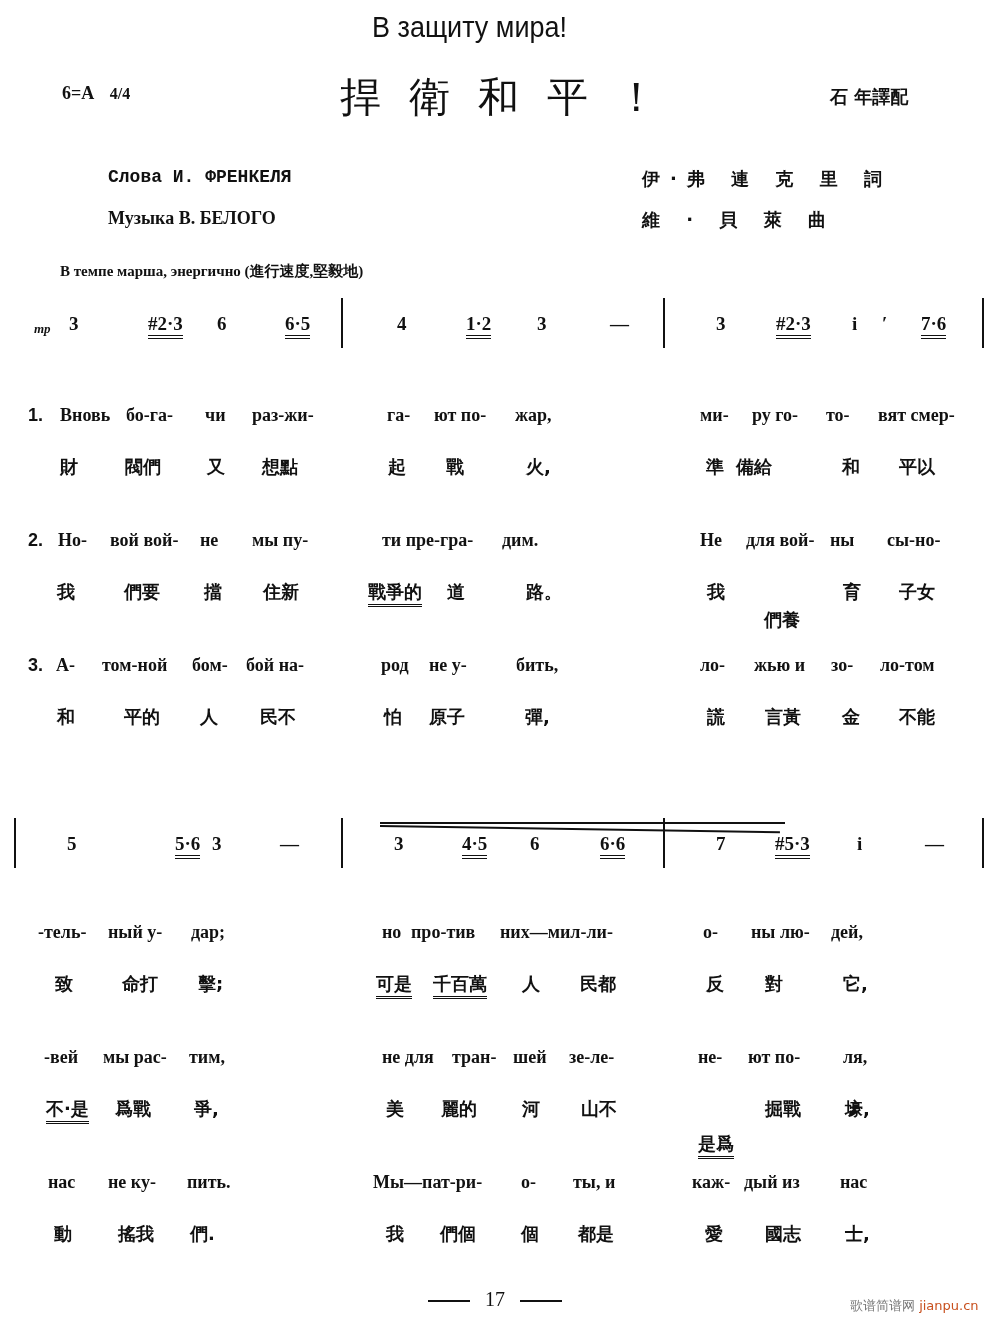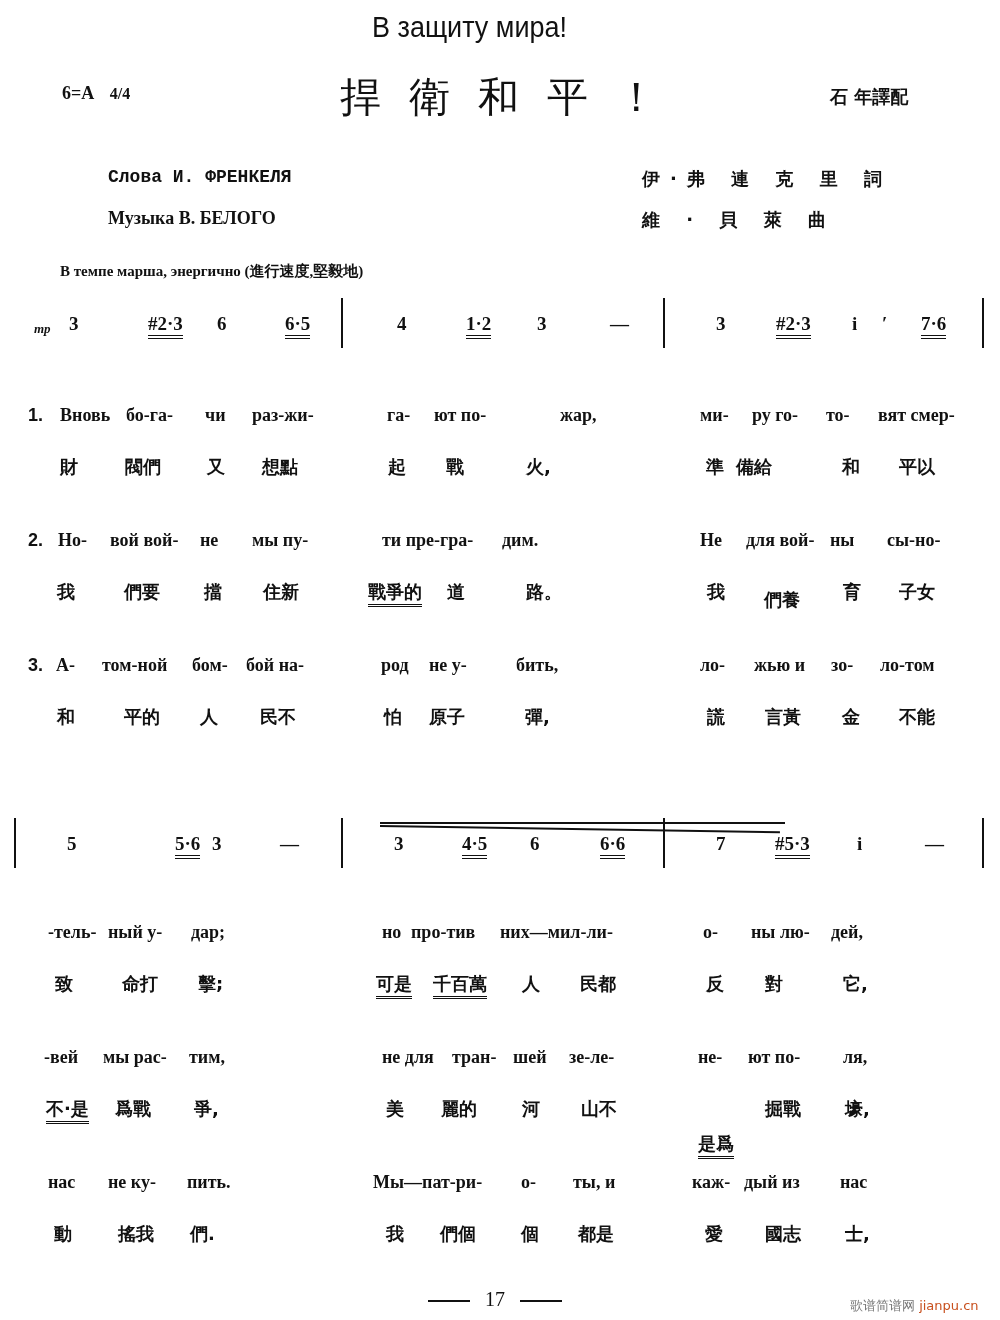--- a/index.html
+++ b/index.html
@@ -64,21 +64,21 @@
   </div>
 
 <div id="versesA">
     <div class="abs verse-num" style="left: 28px; top: 405px;">1.</div>
     <div class="abs lyr" style="left: 60px; top: 405px;">Вновь</div>
     <div class="abs lyr" style="left: 126px; top: 405px;">бо-га-</div>
     <div class="abs lyr" style="left: 205px; top: 405px;">чи</div>
     <div class="abs lyr" style="left: 252px; top: 405px;">раз-жи-</div>
     <div class="abs lyr" style="left: 387px; top: 405px;">га-</div>
     <div class="abs lyr" style="left: 434px; top: 405px;">ют по-</div>
-    <div class="abs lyr" style="left: 515px; top: 405px; margin-left: 45px;">жар,</div>
+    <div class="abs lyr" style="left: 515px; top: 405px;">жар,</div>
     <div class="abs lyr" style="left: 700px; top: 405px;">ми-</div>
     <div class="abs lyr" style="left: 752px; top: 405px;">ру го-</div>
     <div class="abs lyr" style="left: 826px; top: 405px;">то-</div>
     <div class="abs lyr" style="left: 878px; top: 405px;">вят смер-</div>
     <div class="abs lyr-cn" style="left: 60px; top: 455px;">財</div>
     <div class="abs lyr-cn" style="left: 125px; top: 455px;">閥們</div>
     <div class="abs lyr-cn" style="left: 207px; top: 455px;">又</div>
     <div class="abs lyr-cn" style="left: 262px; top: 455px;">想點</div>
     <div class="abs lyr-cn" style="left: 388px; top: 455px;">起</div>
     <div class="abs lyr-cn" style="left: 446px; top: 455px;">戰</div>
@@ -99,21 +99,21 @@
     <div class="abs lyr" style="left: 830px; top: 530px;">ны</div>
     <div class="abs lyr" style="left: 887px; top: 530px;">сы-но-</div>
     <div class="abs lyr-cn" style="left: 57px; top: 580px;">我</div>
     <div class="abs lyr-cn" style="left: 124px; top: 580px;">們要</div>
     <div class="abs lyr-cn" style="left: 204px; top: 580px;">擋</div>
     <div class="abs lyr-cn" style="left: 263px; top: 580px;">住新</div>
     <div class="abs lyr-cn cnul" style="left: 368px; top: 580px;">戰爭的</div>
     <div class="abs lyr-cn" style="left: 447px; top: 580px;">道</div>
     <div class="abs lyr-cn" style="left: 526px; top: 580px;">路。</div>
     <div class="abs lyr-cn" style="left: 707px; top: 580px;">我</div>
-    <div class="abs lyr-cn" style="left: 764px; top: 588px;">們養</div>
+    <div class="abs lyr-cn" style="left: 764px; top: 608px;">們養</div>
     <div class="abs lyr-cn" style="left: 843px; top: 580px;">育</div>
     <div class="abs lyr-cn" style="left: 899px; top: 580px;">子女</div>
     <div class="abs verse-num" style="left: 28px; top: 655px;">3.</div>
     <div class="abs lyr" style="left: 56px; top: 655px;">А-</div>
     <div class="abs lyr" style="left: 102px; top: 655px;">том-ной</div>
     <div class="abs lyr" style="left: 192px; top: 655px;">бом-</div>
     <div class="abs lyr" style="left: 246px; top: 655px;">бой на-</div>
     <div class="abs lyr" style="left: 381px; top: 655px;">род</div>
     <div class="abs lyr" style="left: 429px; top: 655px;">не у-</div>
     <div class="abs lyr" style="left: 516px; top: 655px;">бить,</div>
@@ -149,21 +149,21 @@
     <div class="abs note" style="left: 775px; top: 833px;"><span class="ul2">#5·3</span></div>
     <div class="abs note" style="left: 857px; top: 833px;"><span>i</span></div>
     <div class="abs note" style="left: 925px; top: 833px;"><span>—</span></div>
     <div class="bar" style="left: 14px; top: 818px; height: 50px;"></div>
     <div class="bar" style="left: 341px; top: 818px; height: 50px;"></div>
     <div class="bar" style="left: 663px; top: 818px; height: 50px;"></div>
     <div class="bar" style="left: 982px; top: 818px; height: 50px;"></div>
   </div>
 
 <div id="versesB">
-    <div class="abs lyr" style="left: 38px; top: 922px; margin-left: 10px;">-тель-</div>
+    <div class="abs lyr" style="left: 38px; top: 922px;">-тель-</div>
     <div class="abs lyr" style="left: 108px; top: 922px;">ный у-</div>
     <div class="abs lyr" style="left: 191px; top: 922px;">дар;</div>
     <div class="abs lyr" style="left: 382px; top: 922px;">но</div>
     <div class="abs lyr" style="left: 411px; top: 922px;">про-тив</div>
     <div class="abs lyr" style="left: 500px; top: 922px;">них—мил-ли-</div>
     <div class="abs lyr" style="left: 703px; top: 922px;">о-</div>
     <div class="abs lyr" style="left: 751px; top: 922px;">ны лю-</div>
     <div class="abs lyr" style="left: 831px; top: 922px;">дей,</div>
     <div class="abs lyr-cn" style="left: 55px; top: 972px;">致</div>
     <div class="abs lyr-cn" style="left: 122px; top: 972px;">命打</div>

